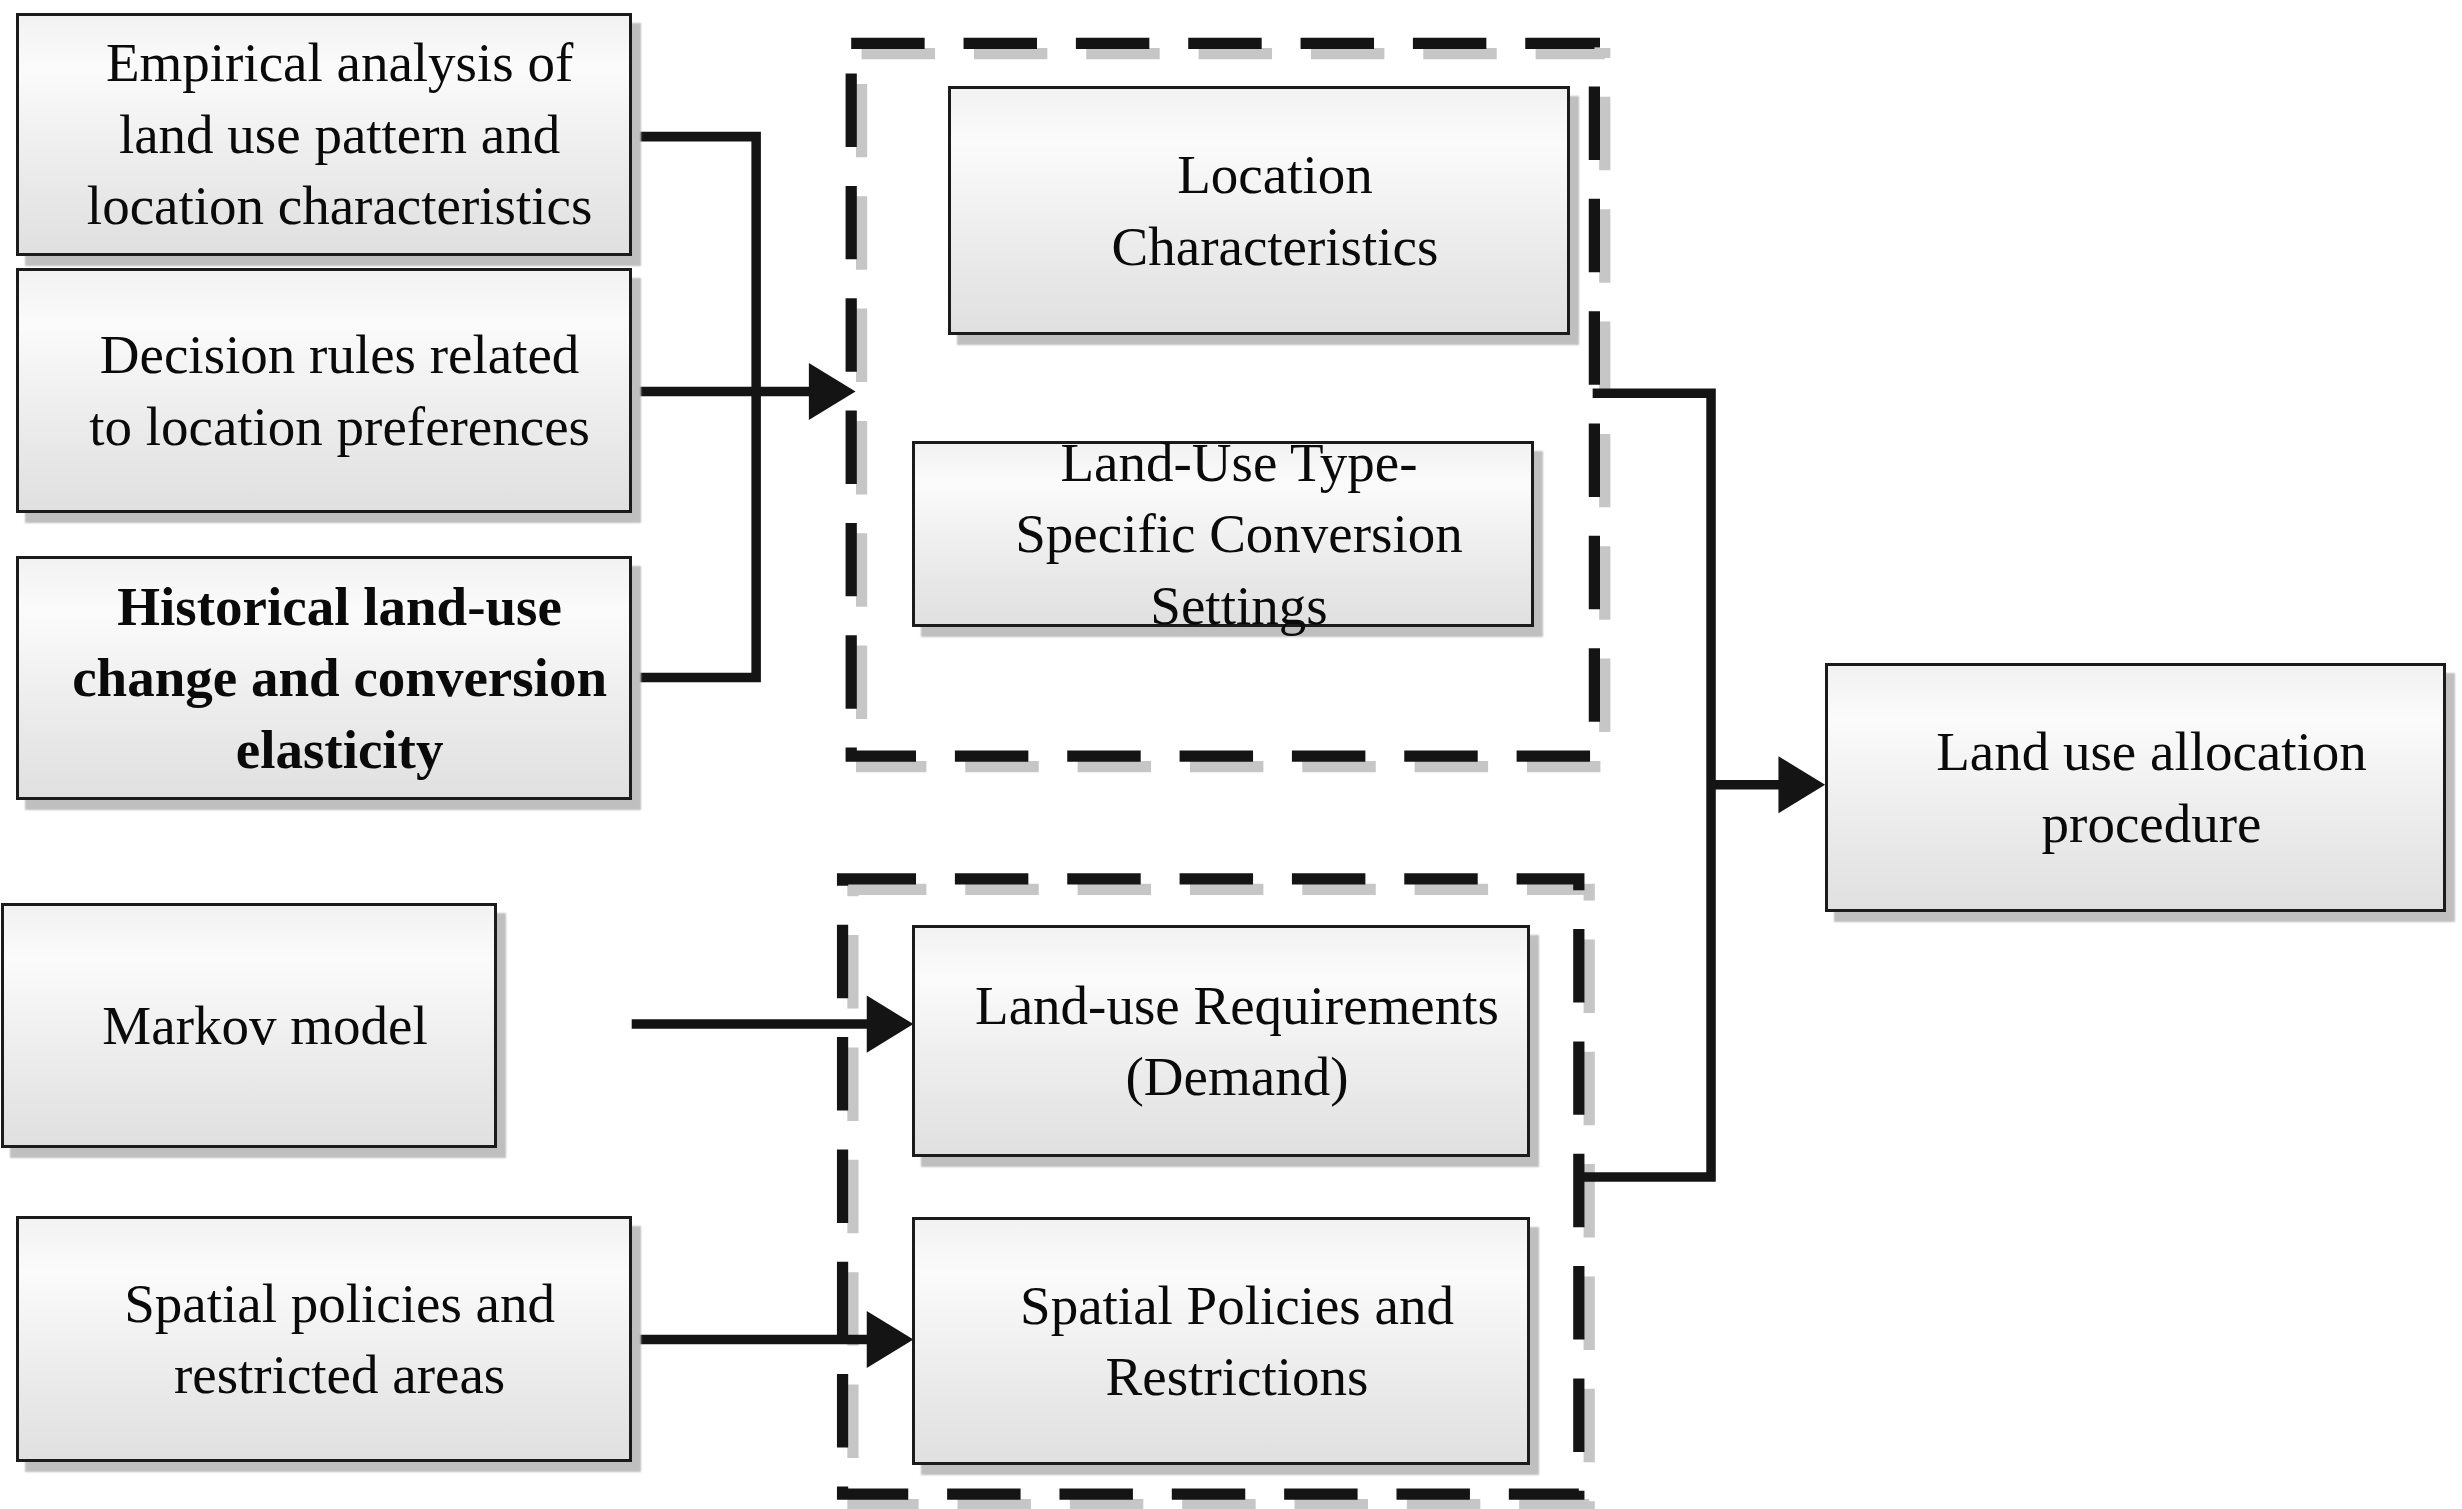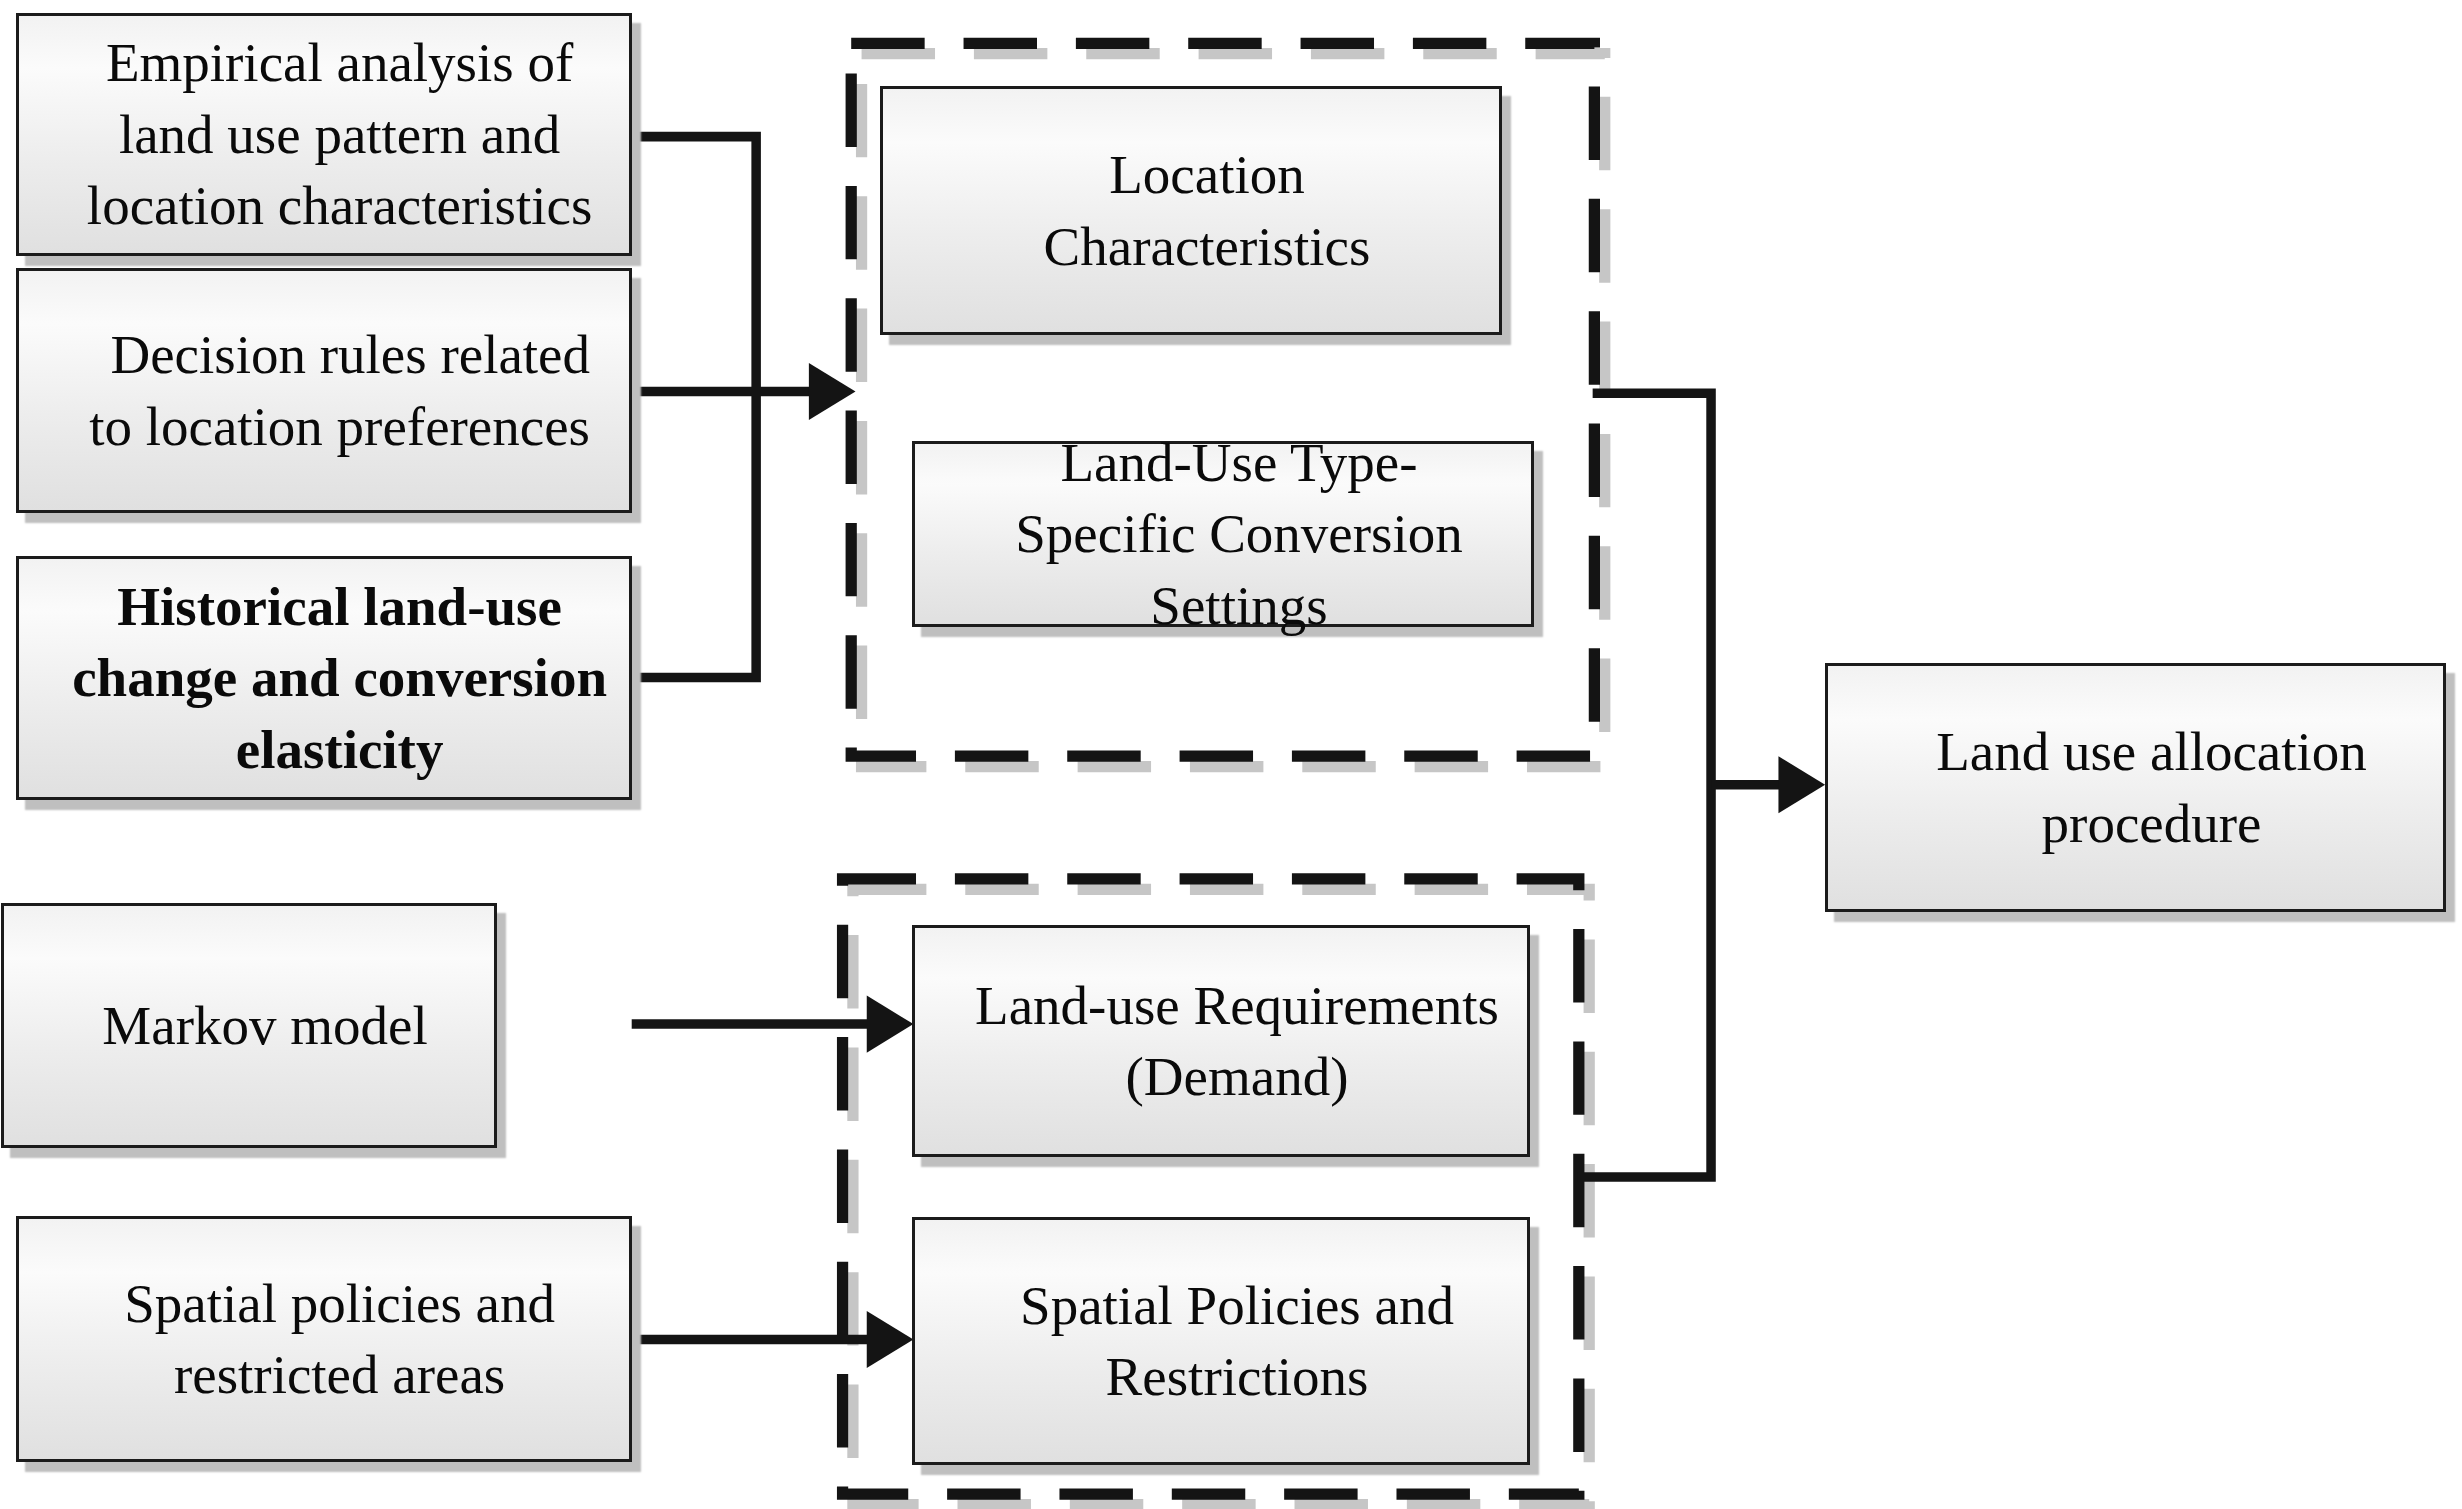--- a/index.html
+++ b/index.html
@@ -27,26 +27,26 @@
     justify-content: center;
     text-align: center;
     white-space: pre-line;
     font-size: 55px;
     line-height: 1.3;
     color: #0a0a0a;
     padding-left: 32px;
   }
   
   .n-empirical  { left: 15.6px;   top: 13px;   width: 616px; height: 243px; }
-  .n-decision   { left: 15.6px;   top: 268px;  width: 616px; height: 245px; text-align: right; }
+  .n-decision   { left: 15.6px;   top: 268px;  width: 616px; height: 245px; }
   .n-historical { left: 15.6px;   top: 556px;  width: 616px; height: 244px; font-weight: bold; }
   .n-markov     { left: 1px;   top: 903px; width: 496px; height: 245px; }
   .n-spatialin  { left: 15.6px;   top: 1216px; width: 616px; height: 246px; }
   
-  .n-location   { left: 880px; top: 86px;  width: 622px; height: 249px; }
+  .n-location   { left: 948px; top: 86px;  width: 622px; height: 249px; }
   .n-conversion { left: 912px; top: 441px;  width: 622px; height: 186px; }
   
   .n-demand     { left: 912px; top: 917px; width: 618px; height: 232px; margin-top: 8px; }
   .n-restrict   { left: 912px; top: 1217px; width: 618px; height: 248px; }
   
   .n-allocation { left: 1825px; top: 663px;  width: 621px; height: 249px; }
 </style>
 </head>
 <body>
 

